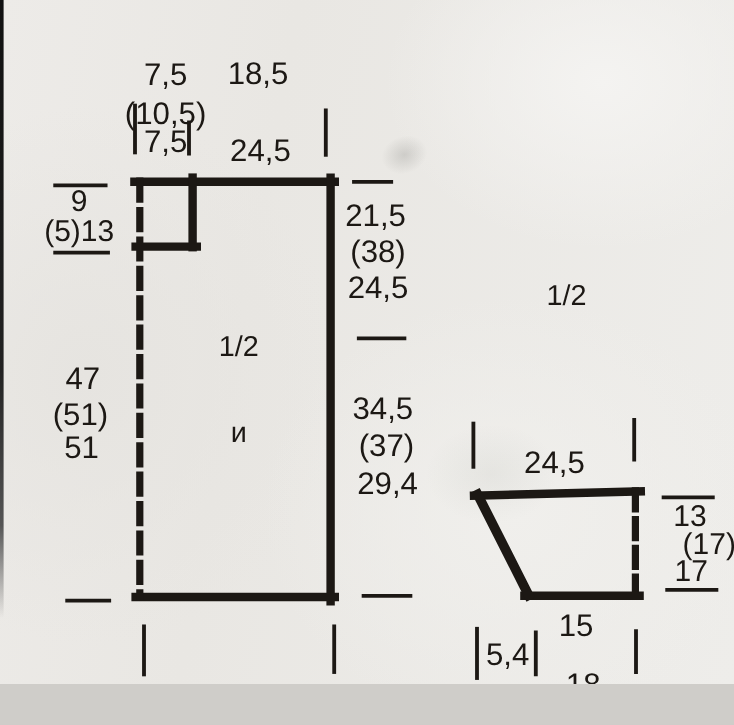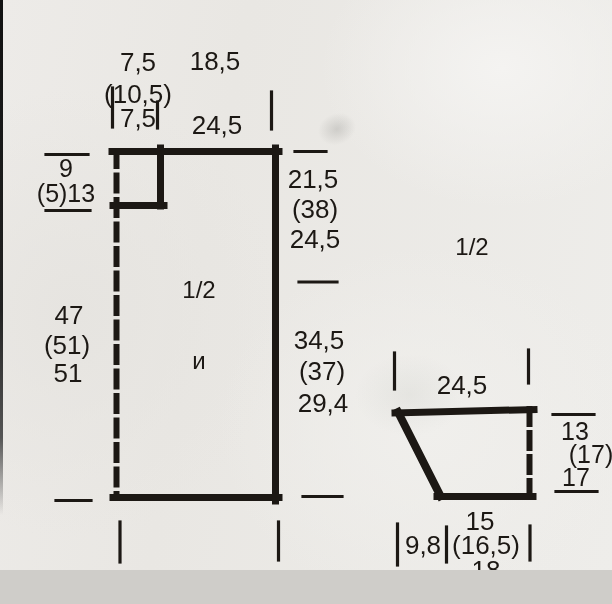--- a/index.html
+++ b/index.html
@@ -113,19 +113,18 @@
   <div class="lbl lg" style="left:199px;top:361px">и</div>
 
   <div class="lbl lg" style="left:472px;top:247px">1/2</div>
 
   <div class="lbl" style="left:462px;top:385px">24,5</div>
 
   <div class="lbl sm" style="left:575px;top:431px">13</div>
   <div class="lbl sm" style="left:591px;top:454px">(17)</div>
   <div class="lbl sm" style="left:576px;top:477px">17</div>
 
-  <div class="lbl" style="left:423px;top:545px">9,8</div>
+  <div class="lbl" style="left:423px;top:545px">5,4</div>
 
   <div class="lbl" style="left:480px;top:521px">15</div>
-  <div class="lbl" style="left:486px;top:545px">(16,5)</div>
   <div class="lbl" style="left:486px;top:570px">18</div>
 
 </div>
 
 </body></html>

